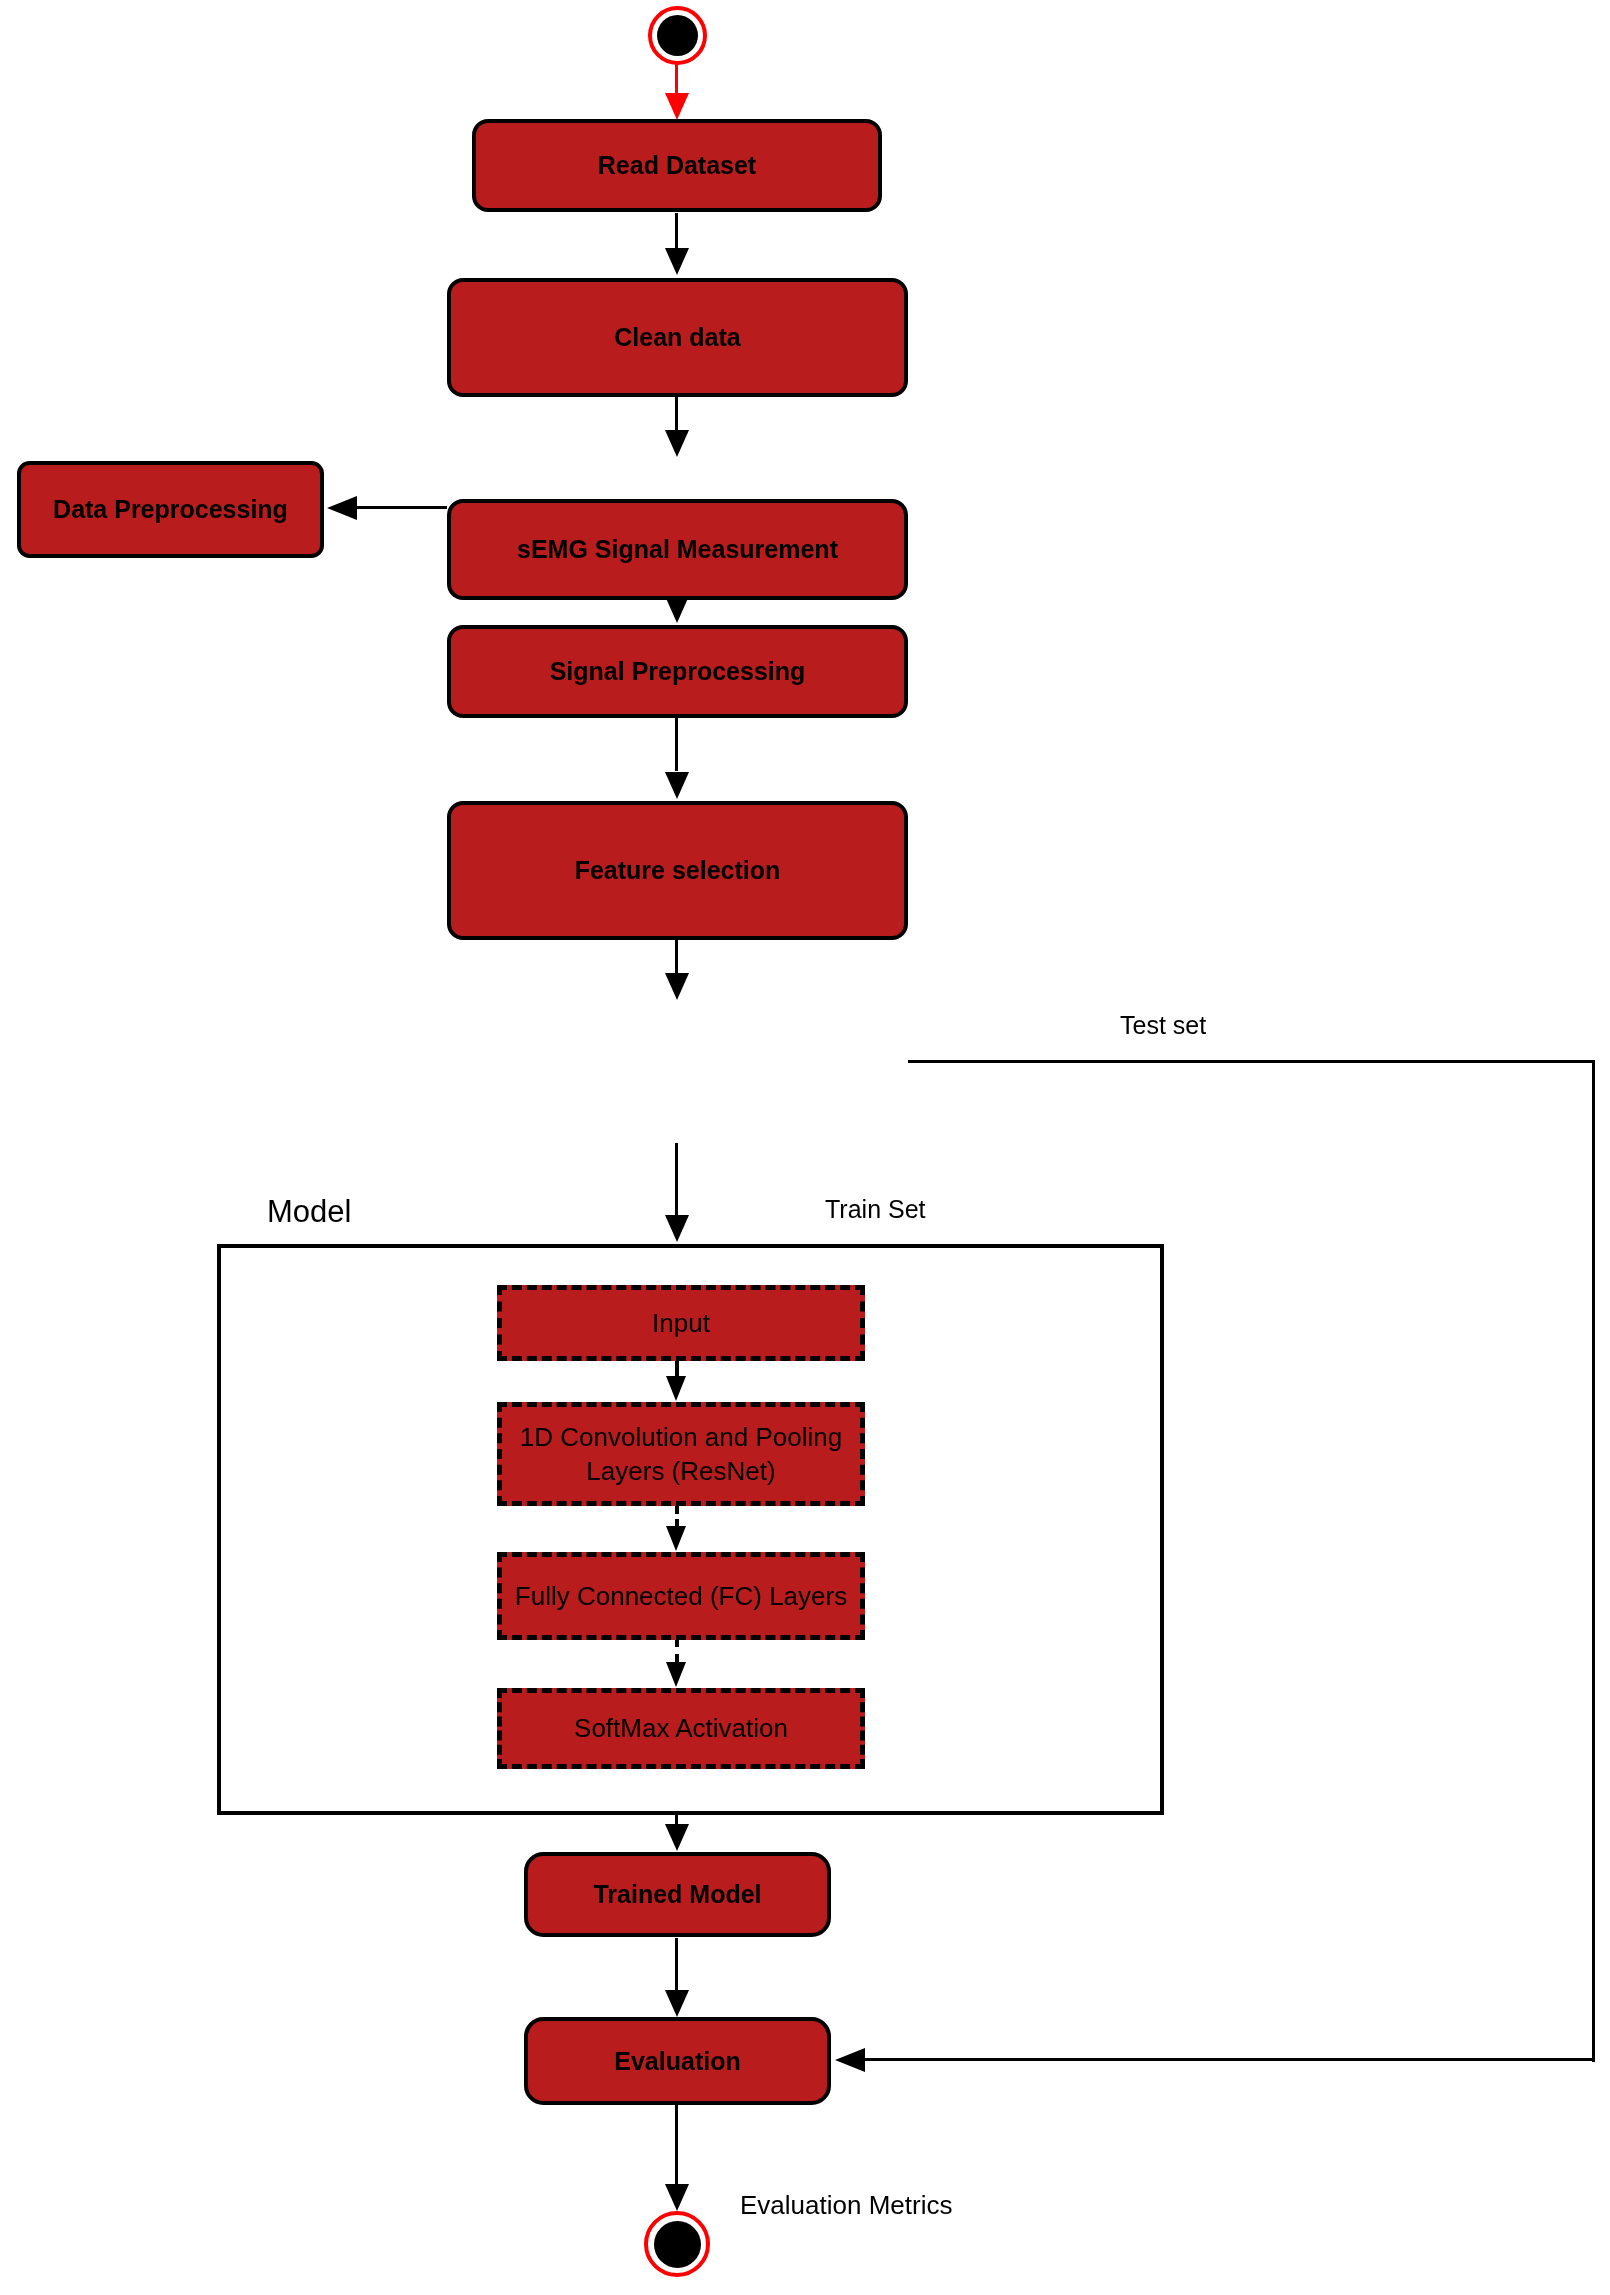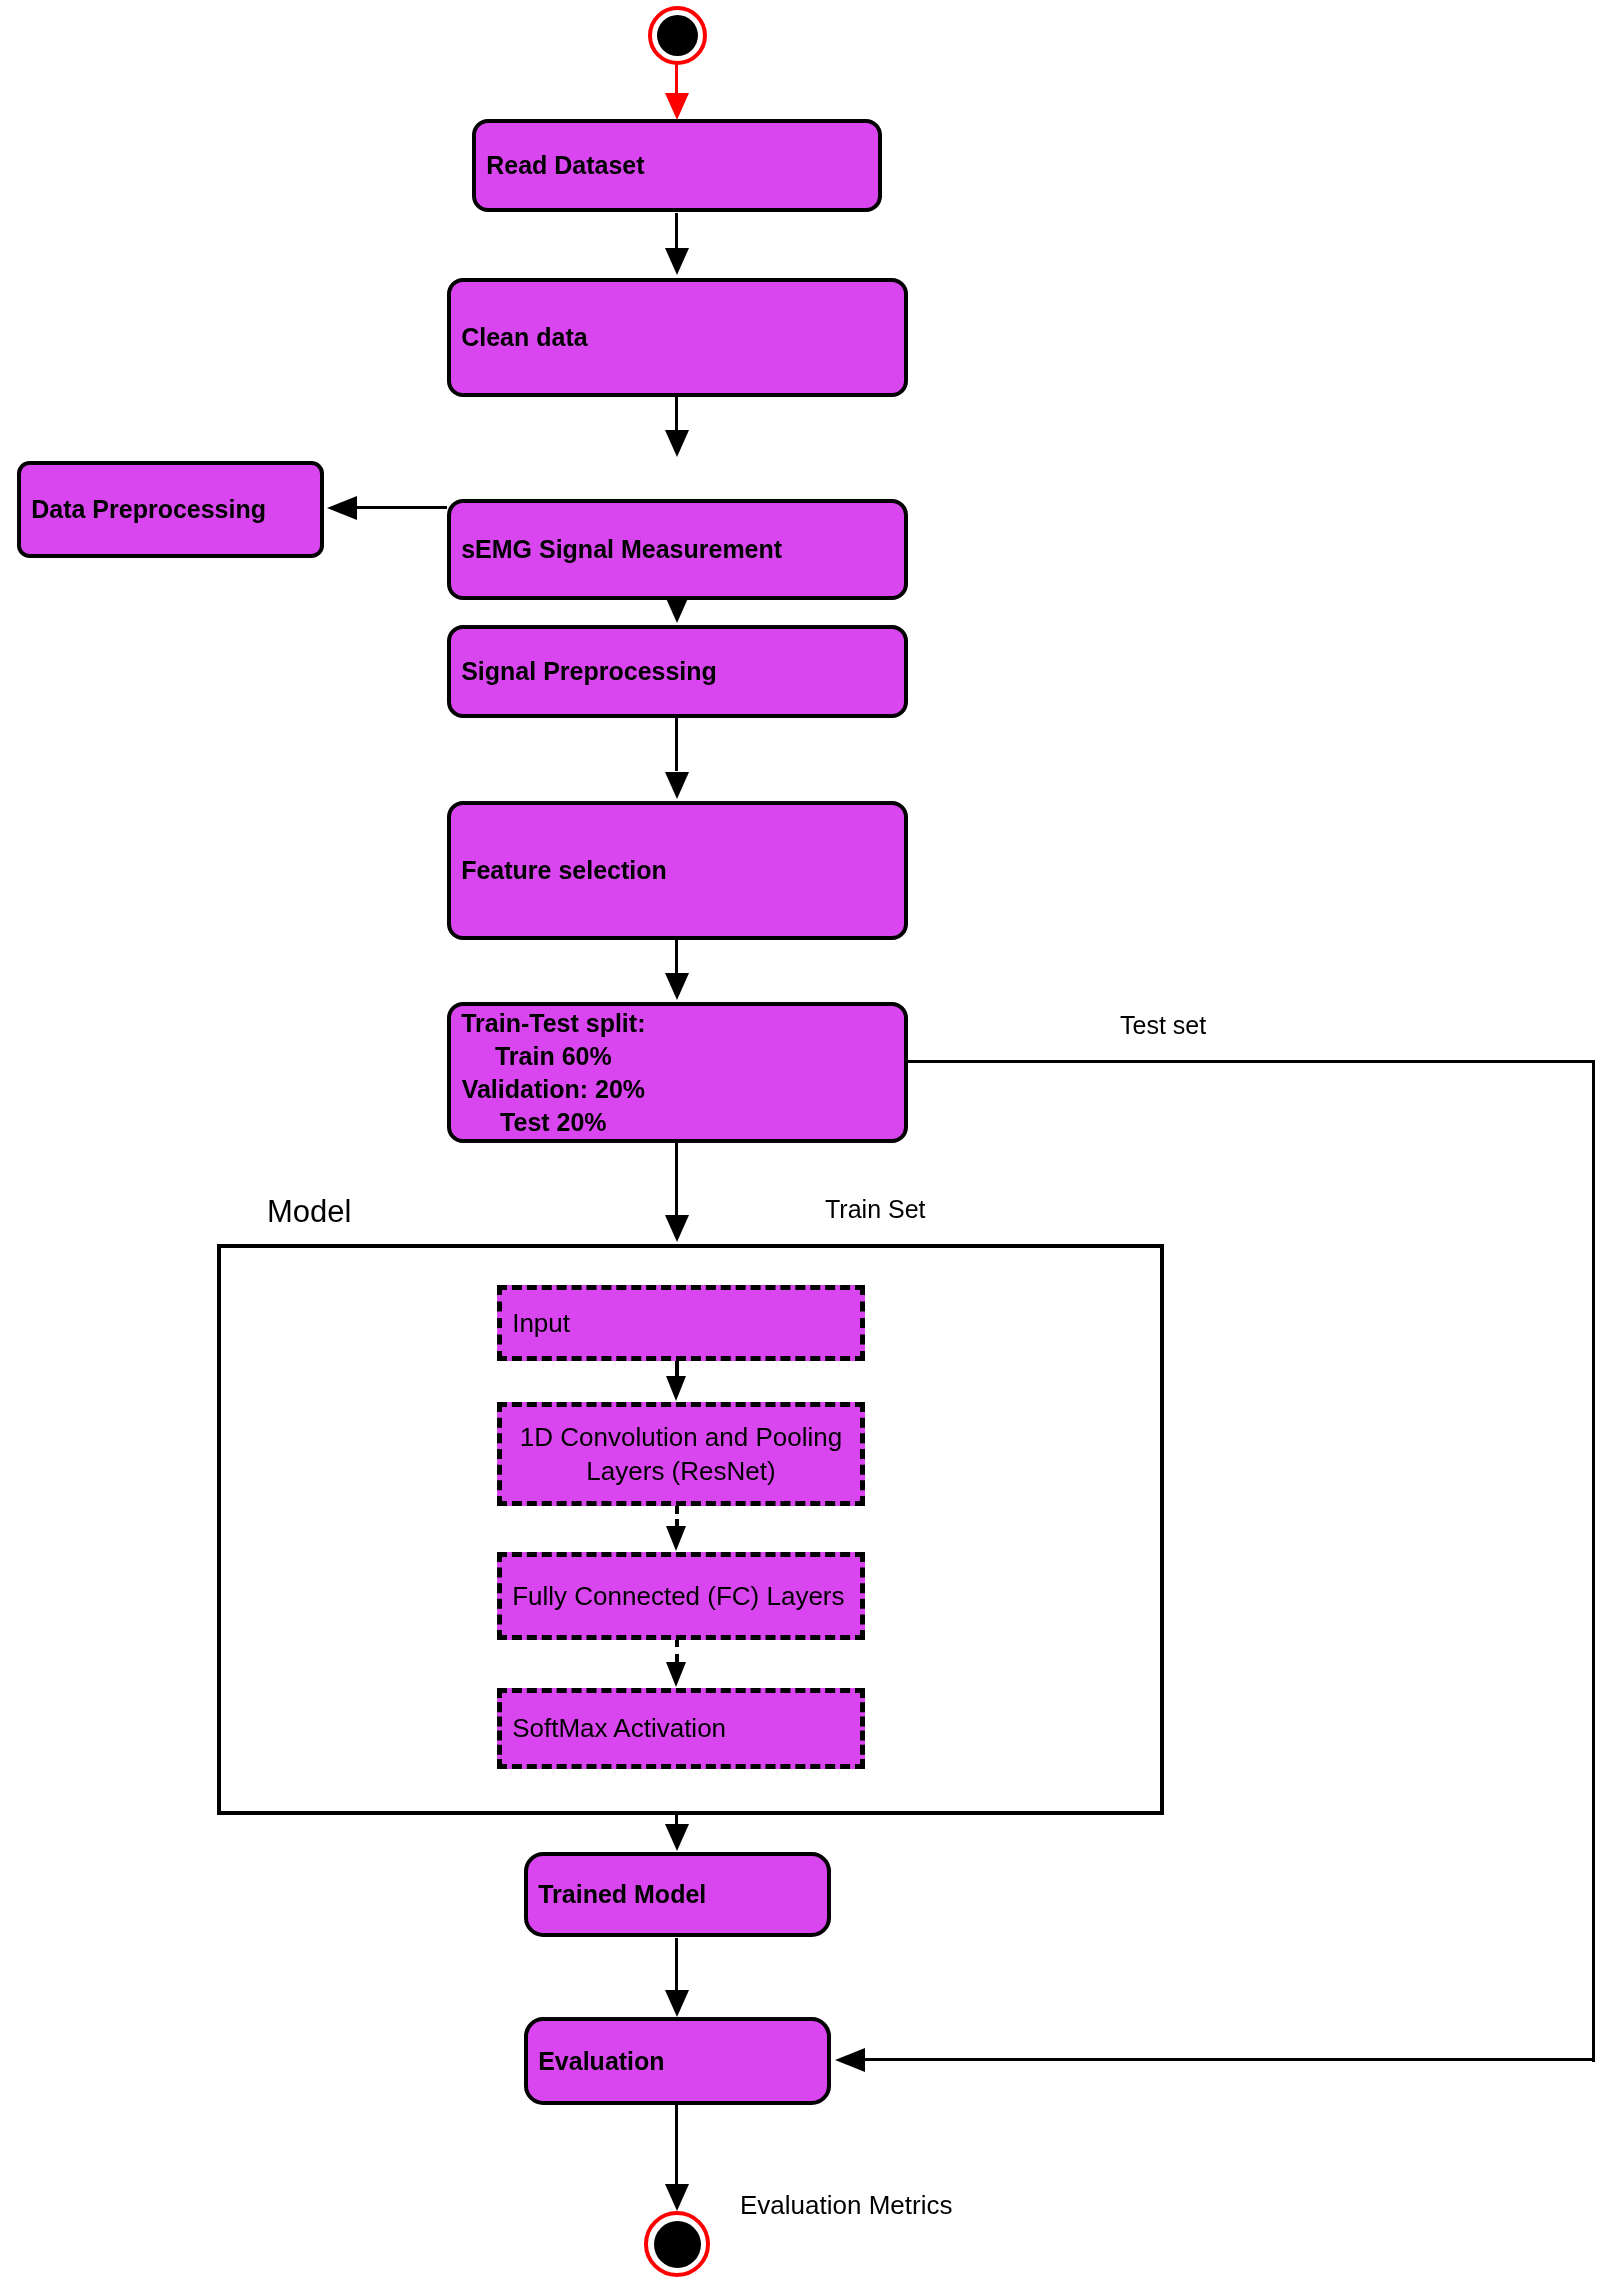--- a/index.html
+++ b/index.html
@@ -9,25 +9,26 @@
     height:2295px;
     background:#ffffff;
     font-family:"Liberation Sans", sans-serif;
     color:#000;
     overflow:hidden;
   }
   
   .node{
     position:absolute;
     box-sizing:border-box;
-    background:#d946ef;
+    background:#b91c1c;
     border:4.6px solid #000;
     border-radius:16px;
     display:flex;
     align-items:center;
+    justify-content:center;
     text-align:center;
     font-weight:bold;
     font-size:25px;
     line-height:1.32;
   }
   .node .lbl{white-space:pre-line;padding:0 10.2px;}
   
   .node.dashed{
     border:5.1px dashed #000;
     border-radius:0;
@@ -152,26 +153,20 @@
   </div>
 
   <div class="node" style="left:447px;top:625px;width:461px;height:93px;">
     <span class="lbl">Signal Preprocessing</span>
   </div>
 
   <div class="node" style="left:447px;top:801px;width:461px;height:139px;">
     <span class="lbl">Feature selection</span>
   </div>
 
-  <div class="node" style="left:447px;top:1002px;width:461px;height:141px;">
-    <span class="lbl">Train-Test split:
-Train 60%
-Validation: 20%
-Test 20%</span>
-  </div>
 
   <div class="group" style="left:217px;top:1244px;width:947px;height:571px;"></div>
 
   <div class="label" style="left:267px;top:1194px;font-size:31px;">Model</div>
   <div class="label" style="left:825px;top:1195px;">Train Set</div>
   <div class="label" style="left:1120px;top:1011px;">Test set</div>
 
   <div class="node dashed" style="left:497px;top:1285px;width:368px;height:76px;">
     <span class="lbl">Input</span>
   </div>

